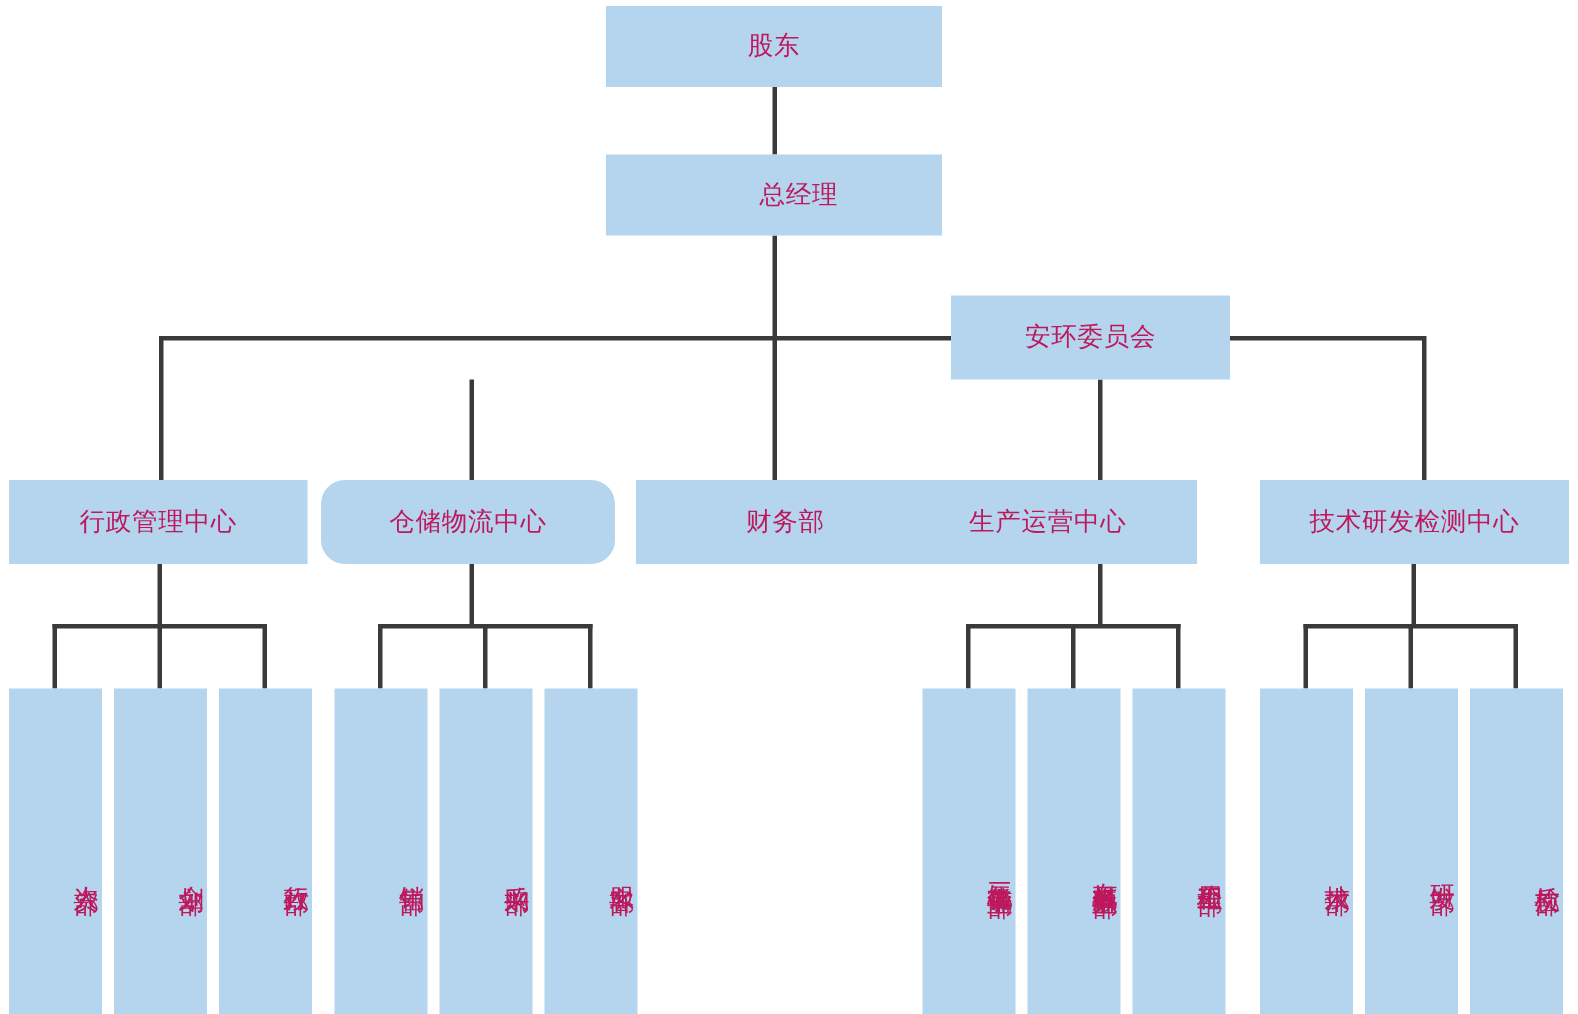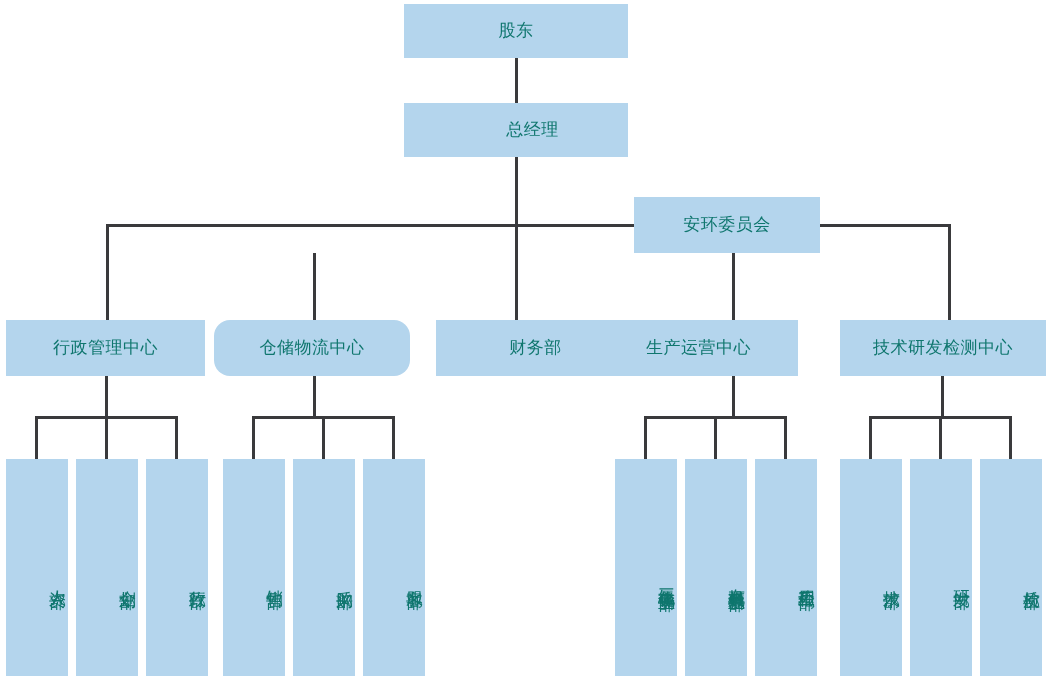--- a/index.html
+++ b/index.html
@@ -18,21 +18,21 @@
     overflow: hidden;
     background: #ffffff;
   }
   .node {
     position: absolute;
     background: #b4d5ed;
     display: flex;
     align-items: center;
     justify-content: center;
     box-sizing: border-box;
-    color: #0f766e;
+    color: #be185d;
     font-size: 17px;
     line-height: 1.25;
     letter-spacing: 0.5px;
     text-align: center;
     white-space: nowrap;
   }
   .node.vertical {
     writing-mode: vertical-rl;
     text-orientation: upright;
     align-items: flex-start;
@@ -98,21 +98,21 @@
 
   <div class="node" style="left:404px; top:103px; width:224px; height:54px;padding-left:33px;">总经理</div>
 
 
   <div class="node" style="left:6px; top:320px; width:199px; height:56px;">行政管理中心</div>
 
   <div class="node" style="left:634px; top:197px; width:186px; height:56px;">安环委员会</div>
 
   <div class="node" style="left:214px; top:320px; width:196px; height:56px;border-radius:16px;">仓储物流中心</div>
 
-  <div class="node" style="left:424px; top:320px; width:199px; height:56px;margin-left:12px;">财务部</div>
+  <div class="node" style="left:424px; top:320px; width:199px; height:56px;">财务部</div>
 
   <div class="node" style="left:599px; top:320px; width:199px; height:56px;">生产运营中心</div>
 
   <div class="node" style="left:840px; top:320px; width:206px; height:56px;">技术研发检测中心</div>
 
   <div class="node vertical" style="left:6px; top:459px; width:62px; height:217px;">人资部</div>
   <div class="node vertical" style="left:76px; top:459px; width:62px; height:217px;">企划部</div>
   <div class="node vertical" style="left:146px; top:459px; width:62px; height:217px;">行政部</div>
 
   <div class="node vertical" style="left:223px; top:459px; width:62px; height:217px;">销售部</div>

